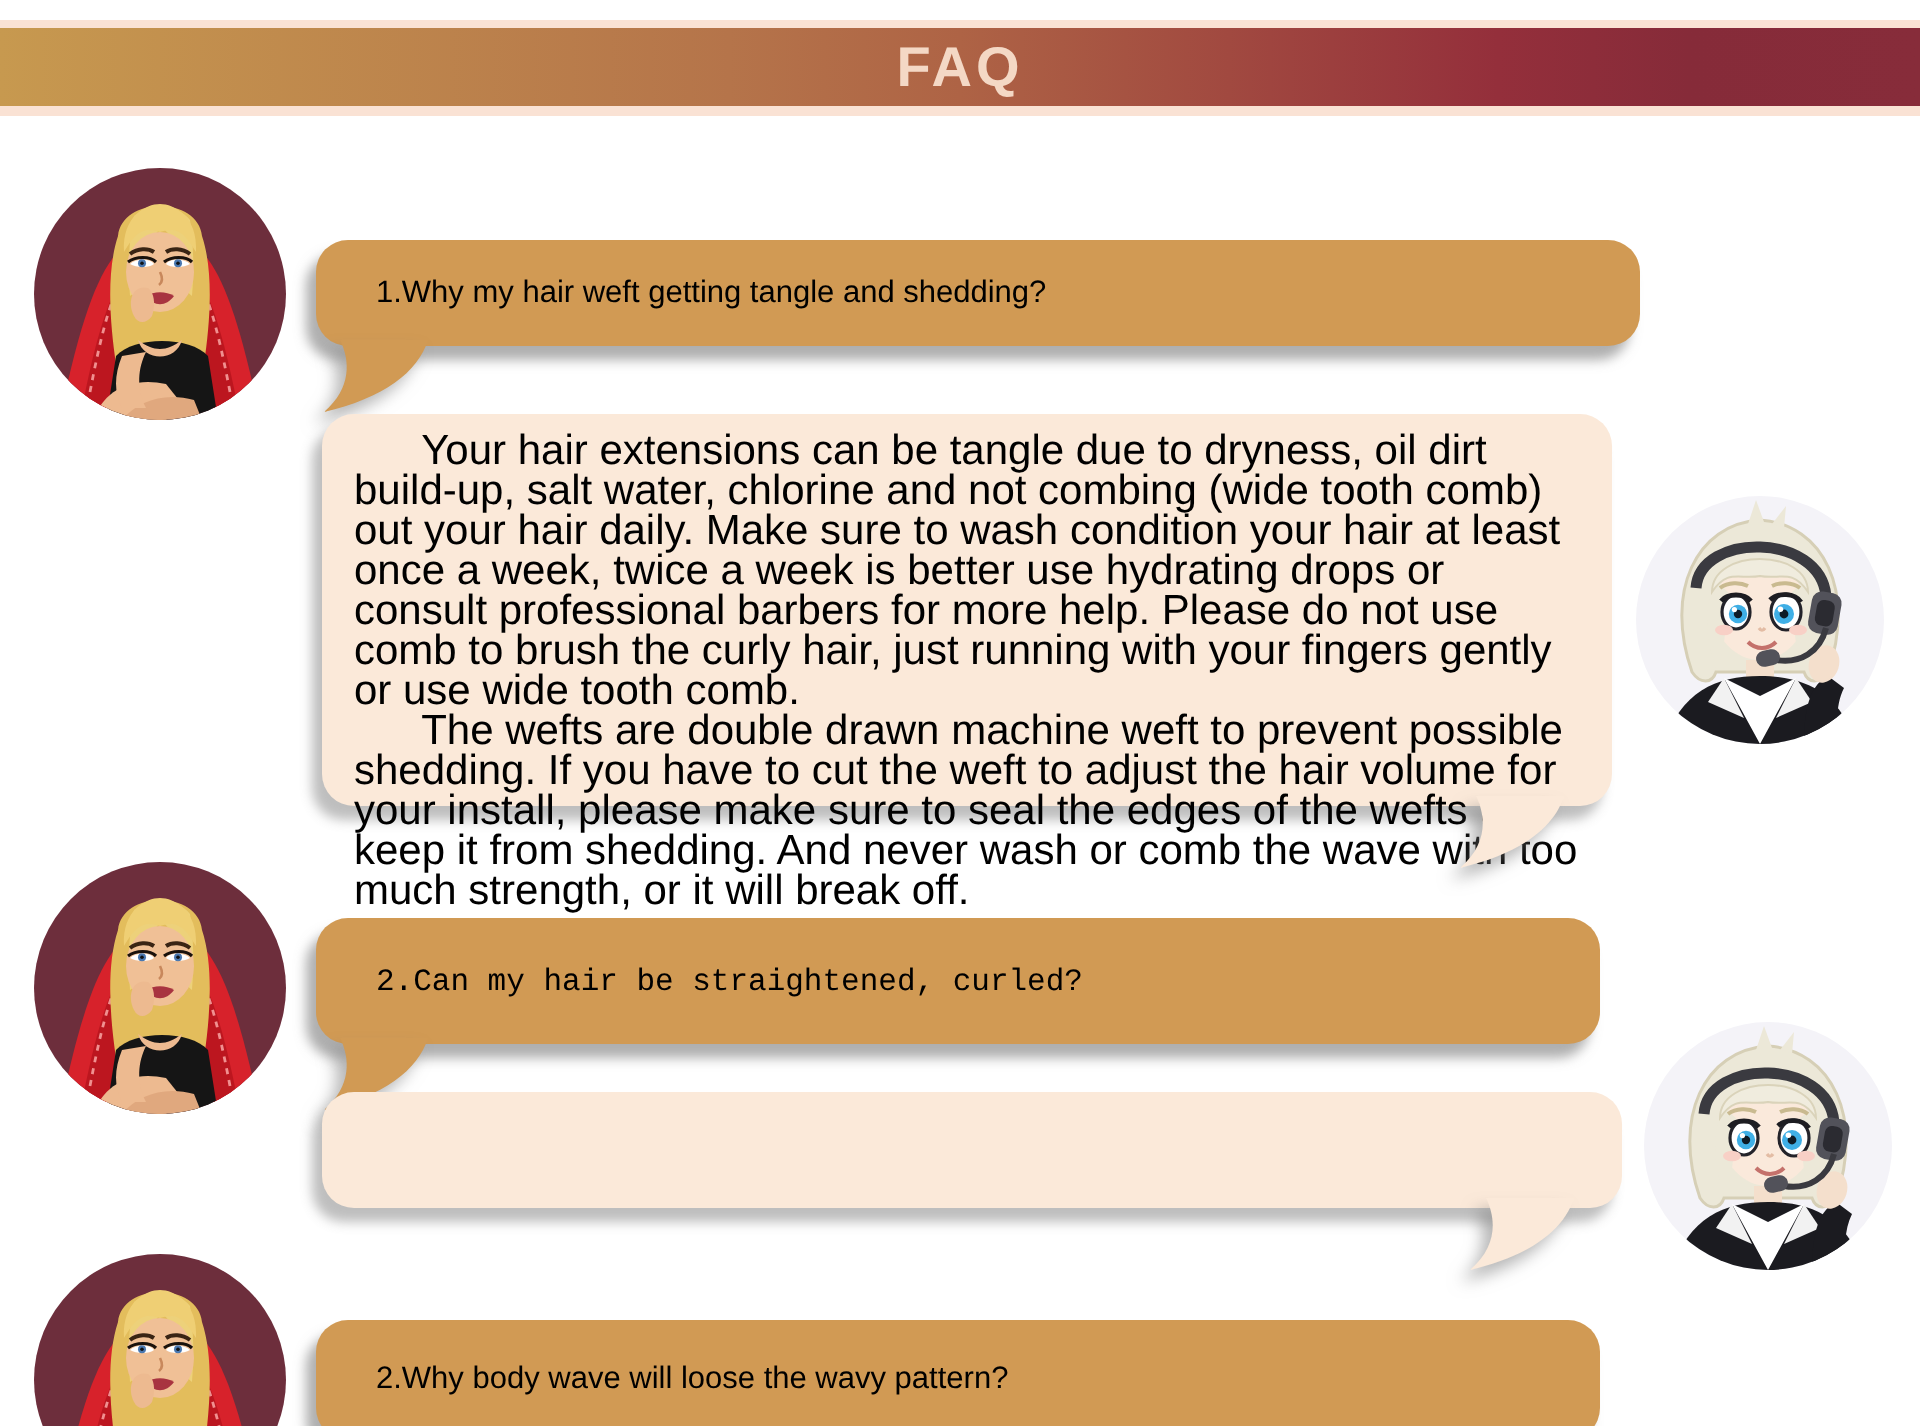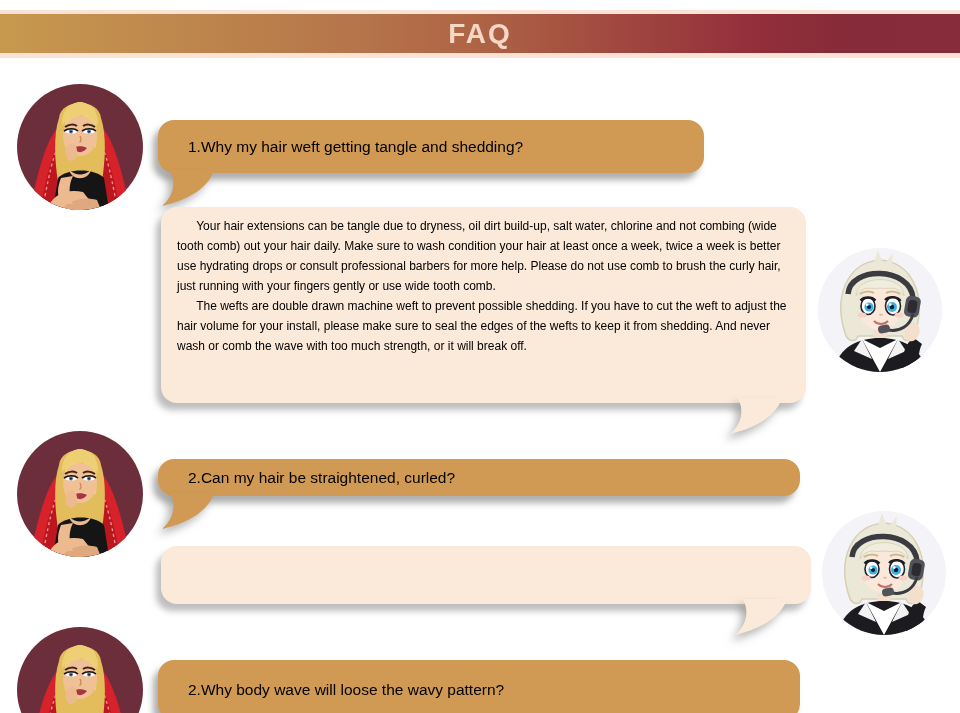--- a/index.html
+++ b/index.html
@@ -50,29 +50,29 @@
   .bubble.q {
     background: #D19A54;
     box-shadow: -5px 7px 6px rgba(110,110,110,0.55);
     display: flex; align-items: center;
     padding-left: 30px;
     font-size: 15.5px;
   }
   .bubble.a {
     background: #FBE9D9;
     box-shadow: -5px 7px 6px rgba(110,110,110,0.45);
-    font-size: 12px;
+    font-size: 21px;
     line-height: 20px;
     padding: 9px 16px;
   }
   .bubble.a p.indent { text-indent: 1.6em; }
 
-  .q1 { left: 158px; top: 120px; width: 546px; height: 53px; }
+  .q1 { left: 158px; top: 120px; width: 662px; height: 53px; }
   .a1 { left: 161px; top: 207px; width: 645px; height: 196px; }
-  .q2 { left: 158px; top: 459px; width: 642px; height: 37px; }
+  .q2 { left: 158px; top: 459px; width: 642px; height: 63px; font-family: Liberation Mono, monospace; }
   .a2 { left: 161px; top: 546px; width: 650px; height: 58px; }
   .q3 { left: 158px; top: 660px; width: 642px; height: 60px; }
 
   
   .tail {
     position: absolute;
     width: 58px; height: 36px;
     filter: drop-shadow(-5px 6px 4px rgba(110,110,110,0.5));
   }
   .tail-q { left: 4px; bottom: -33px; }

